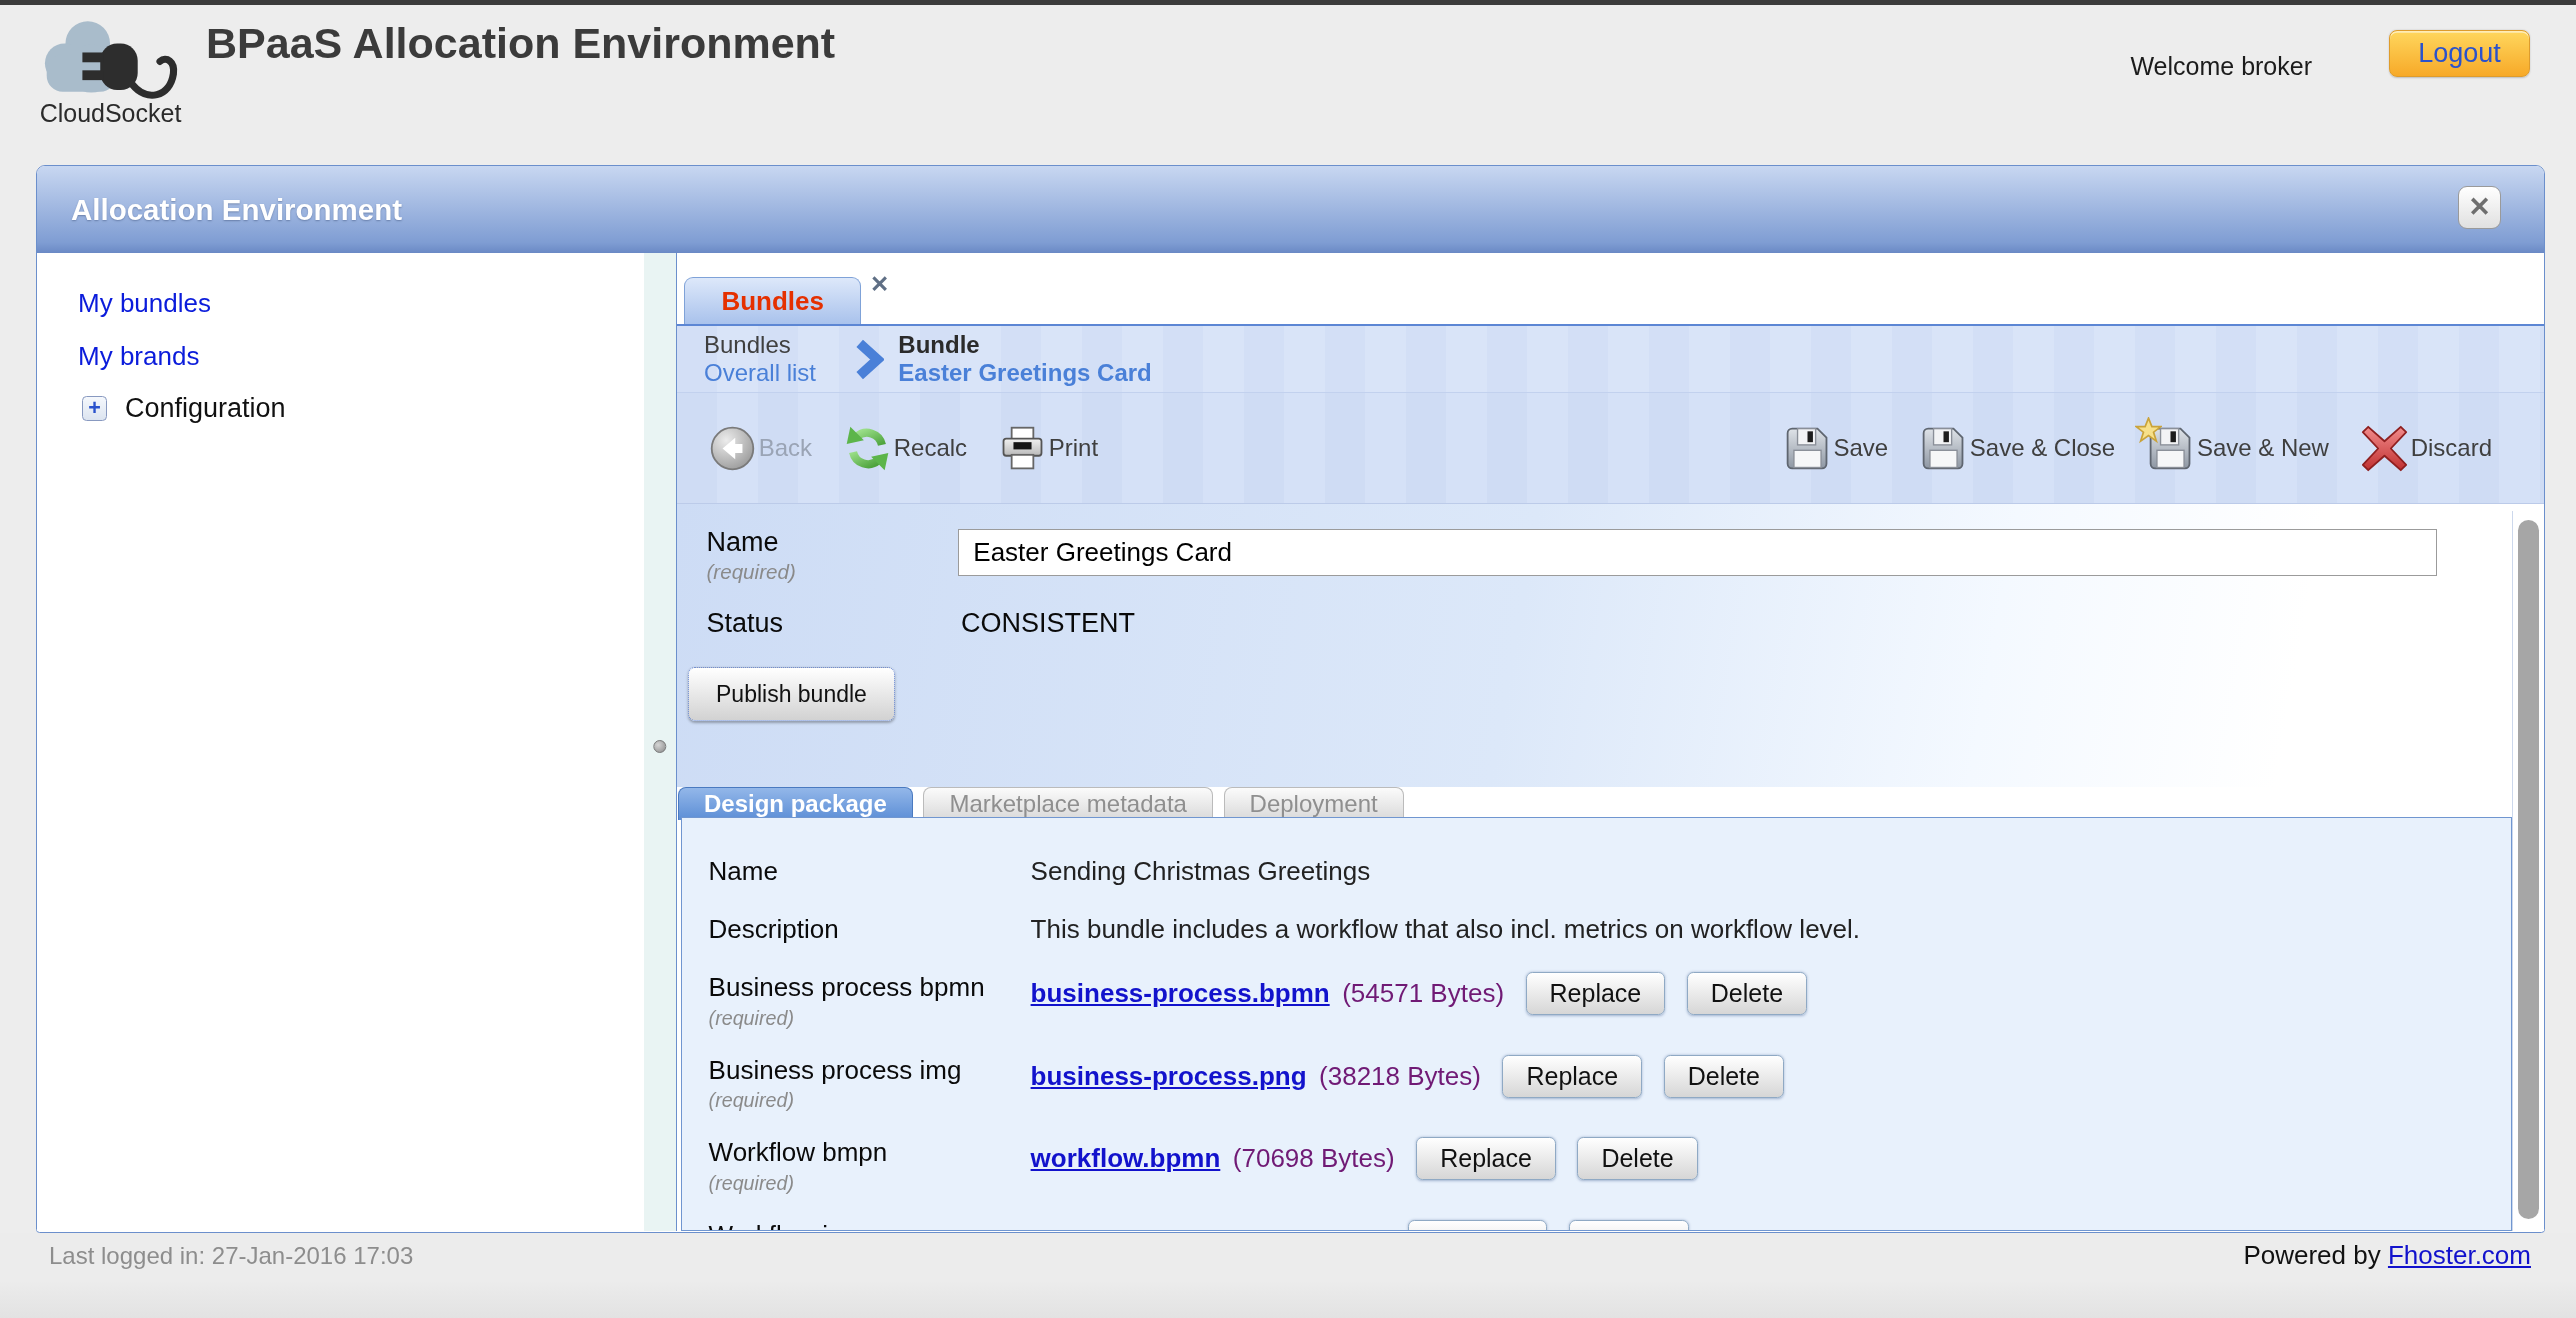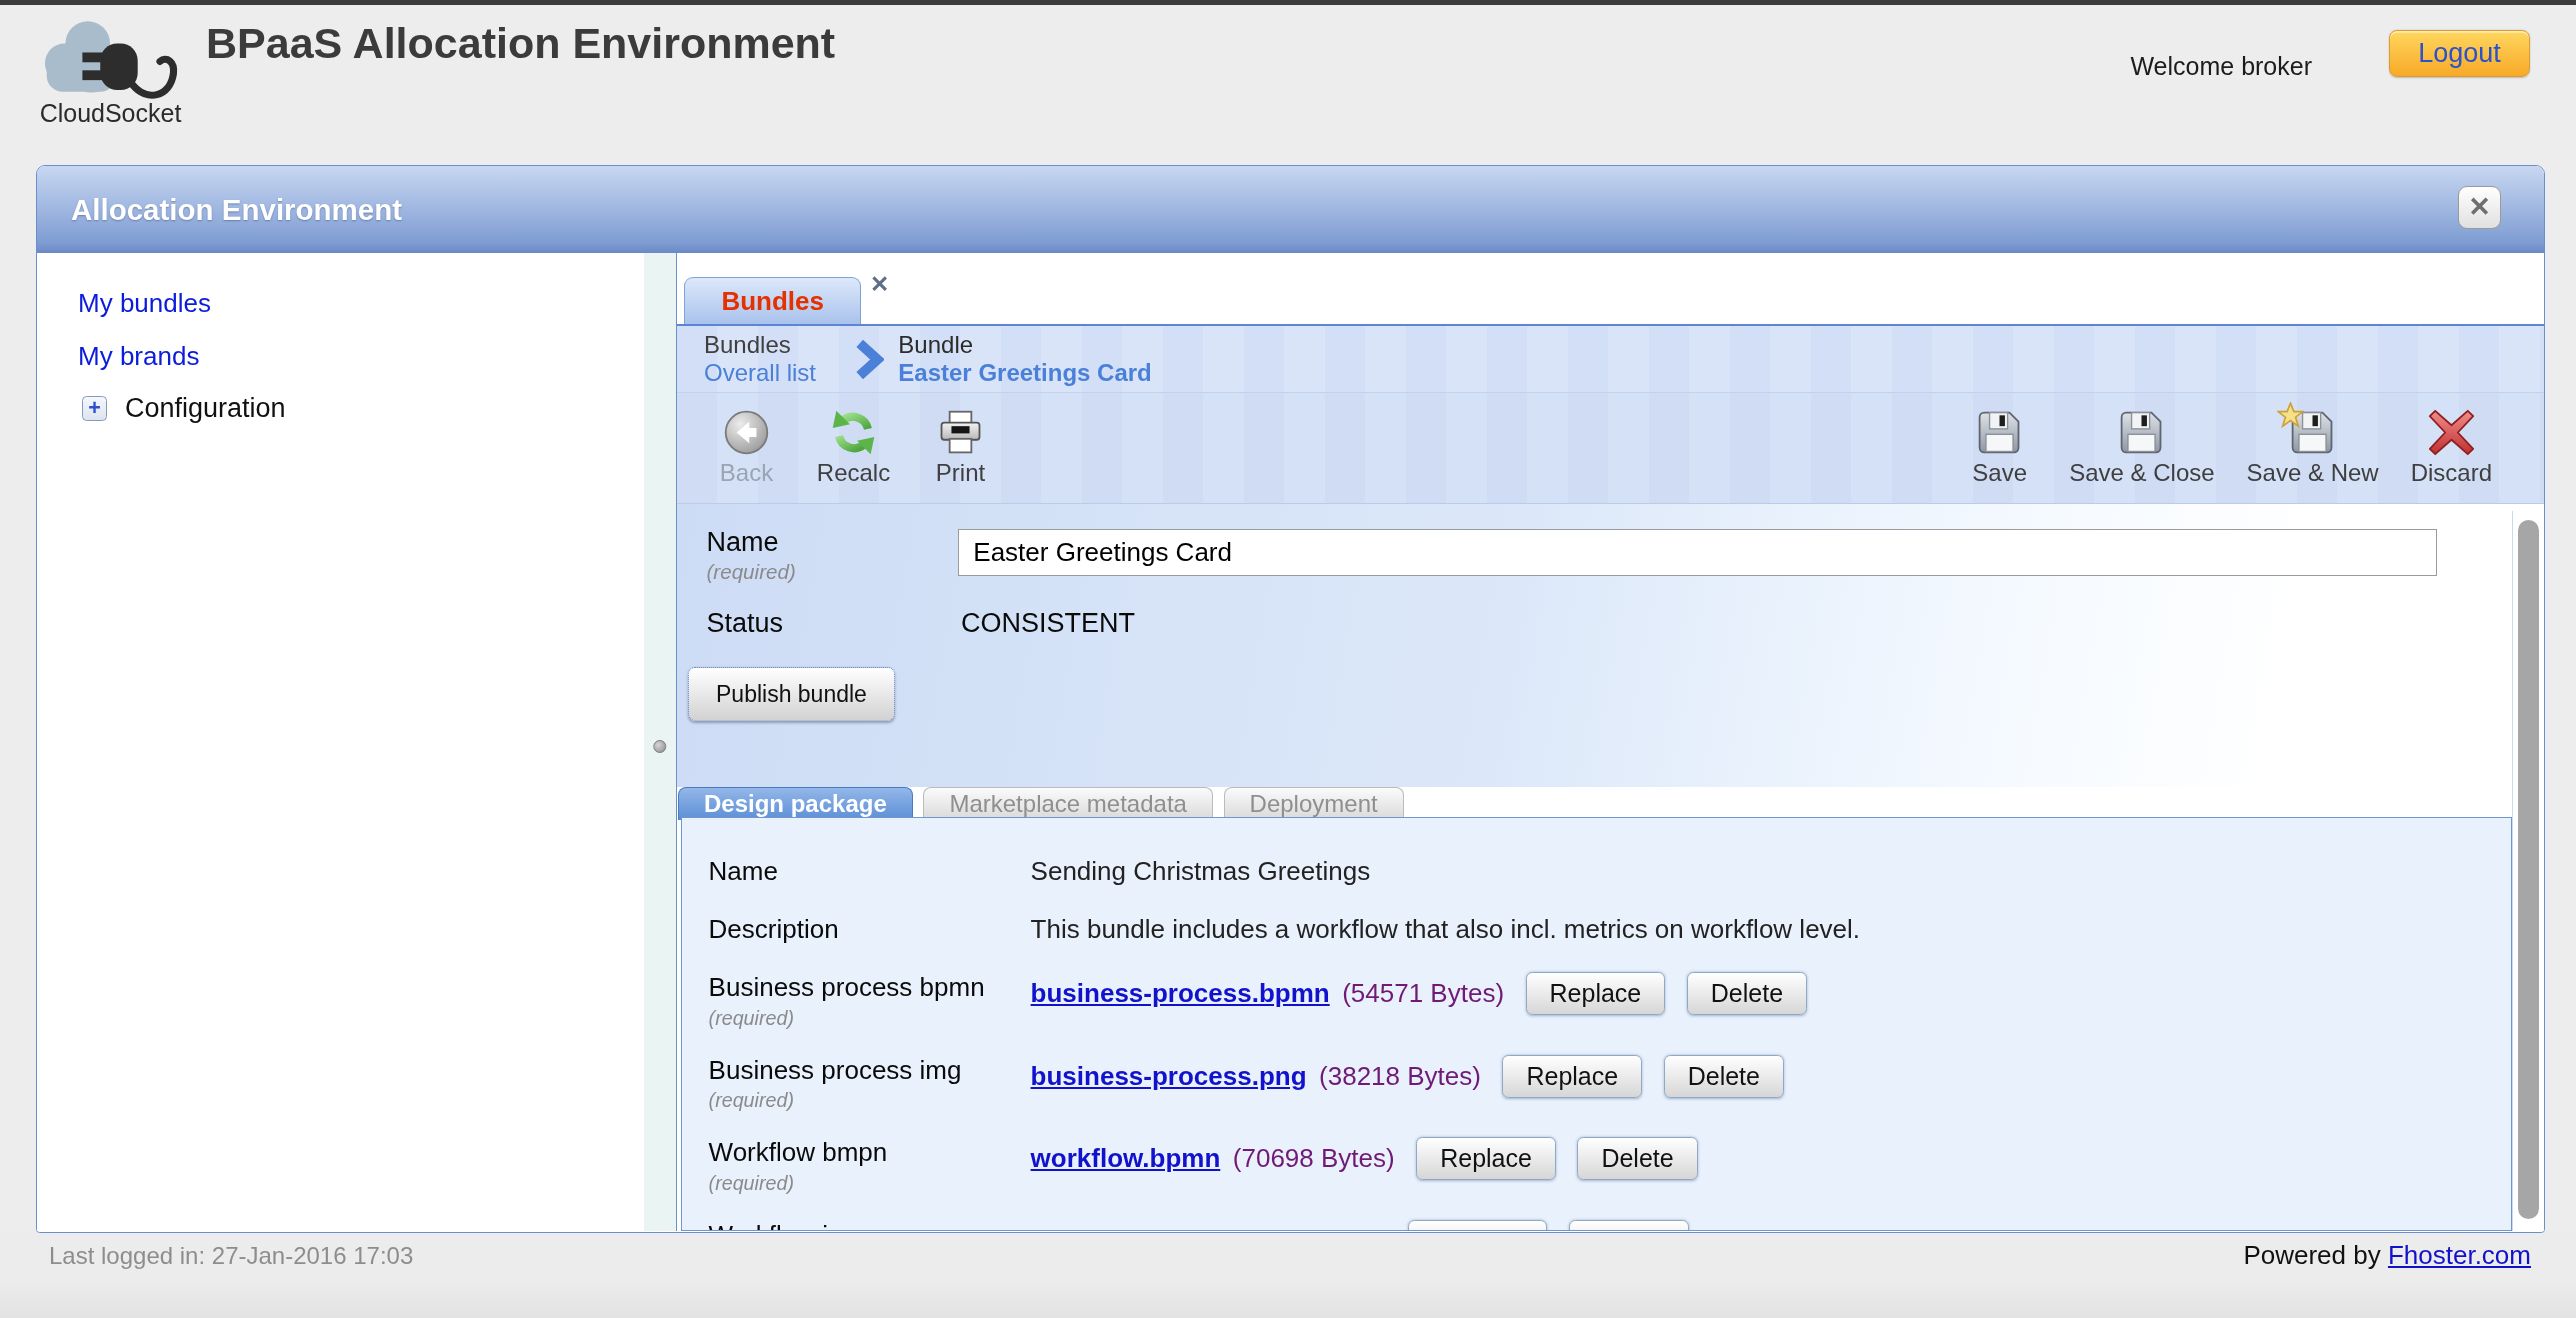--- a/index.html
+++ b/index.html
@@ -57,30 +57,30 @@
       cursor:pointer;}
   .bundle-tab-label{color:#e53000;font-weight:bold;font-size:26px;}
   .bundle-tab-close{position:absolute;right:-29px;top:-7.2px;color:#5f6f85;font-weight:bold;font-size:23px;
       cursor:pointer;text-shadow:0 0.9px 0.9px #fff;}
 
   .breadcrumb{height:67px;display:flex;align-items:center;padding-left:27px;box-sizing:border-box;
       background:repeating-linear-gradient(90deg,#d3dff6 0 40px,#d9e4f8 40px 81px);
       border-bottom:1.8px solid #c2d1ee;}
   .bc-col{display:flex;flex-direction:column;line-height:1.18;}
   .bc-top{color:#3f3f3f;font-size:24px;}
-  .bc-top.bold{font-weight:normal;color:#2b2b2b;}
+  .bc-top.bold{font-weight:bold;color:#2b2b2b;}
   .bc-link{color:#4a80d8;font-size:24px;text-decoration:none;cursor:pointer;}
   .bc-current{color:#4a80d8;font-size:24px;font-weight:bold;}
   .bc-chevron{margin:0 14.3px 0 39px;}
 
   .toolbar{height:111px;box-sizing:border-box;display:flex;justify-content:space-between;align-items:center;
       padding:0 52px 0 32px;border-bottom:1.8px solid #bccbe9;
       background:repeating-linear-gradient(90deg,#cfdcf4 0 40px,#d5e1f7 40px 81px);}
   .tool-group{display:flex;gap:32px;}
-  .tool{display:flex;flex-direction:column;align-items:center;gap:2.7px;cursor:pointer;min-width:75px;}
+  .tool{display:flex;flex-direction:row;align-items:center;gap:2.7px;cursor:pointer;min-width:75px;}
   .tool > span{font-size:24px;color:#3f3f3f;}
   .tool.disabled > span{color:#9aa4b5;}
   .icon-wrap{position:relative;width:47px;height:47px;}
   .icon-star{position:absolute;left:-12.5px;top:-7.2px;}
 
   .form-area{height:283px;position:relative;
       background:linear-gradient(100deg,#cddcf5 0%,#dce8f9 45%,#f4f9ff 70%,#ffffff 86%);}
   .f-label{font-size:27px;color:#0a0a0a;}
   .f-req{font-size:20.6px;color:#8a8a8a;font-style:italic;margin-top:1.8px;}
   .name-label-col{position:absolute;left:29.5px;top:23px;}

